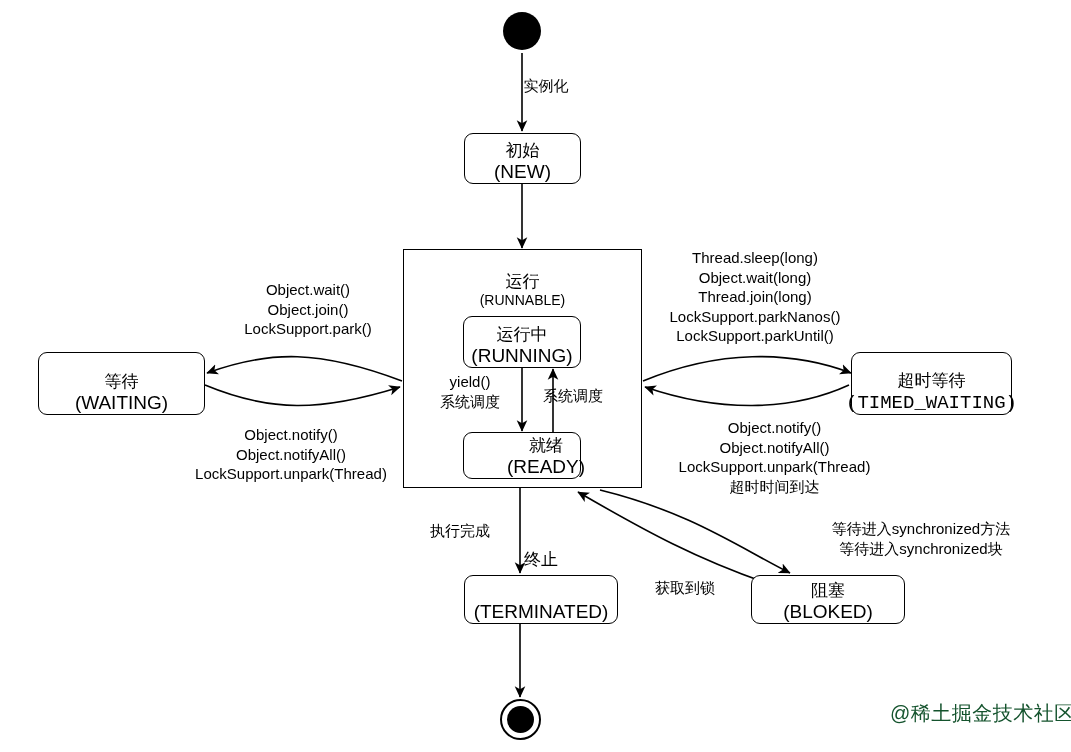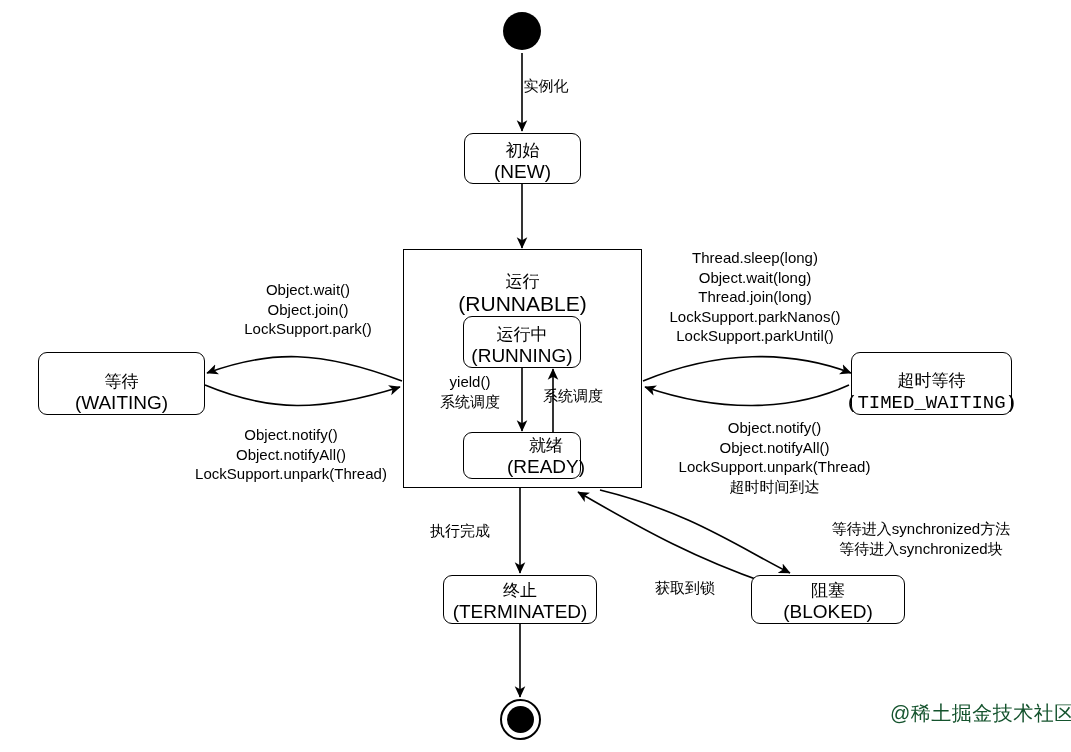--- a/index.html
+++ b/index.html
@@ -51,21 +51,21 @@
     border-radius: 0;
   }
   .composite-title {
     position: absolute;
     width: 100%;
     text-align: center;
     line-height: 1.16;
     white-space: nowrap;
   }
   .composite-title .cn { font-size: 17px; display: block; }
-  .composite-title .en { font-size: 21px; display: block; }
+  .composite-title .en { font-size: 14px; display: block; }
   .edge-label {
     position: absolute;
     font-size: 15px;
     line-height: 1.30;
     white-space: nowrap;
     color: #000000;
   }
   .edge-label.center { text-align: center; }
   .edge-label.left { text-align: left; }
   .edge-label span { display: block; }
@@ -161,21 +161,21 @@
   <div class="node rounded" style="left:38px; top:352px; width:167px; height:63px;">
     <span class="cn">等待</span>
     <span class="en">(WAITING)</span>
   </div>
 
   <div class="node rounded" style="left:851px; top:352px; width:161px; height:63px;font-family:Liberation Mono, monospace;">
     <span class="cn">超时等待</span>
     <span class="en">(TIMED_WAITING)</span>
   </div>
 
-  <div class="node rounded" style="left:443px; top:575px; width:154px; height:49px;">
+  <div class="node rounded" style="left:464px; top:575px; width:154px; height:49px;gap:31px;">
     <span class="cn">终止</span>
     <span class="en">(TERMINATED)</span>
   </div>
 
   <div class="node rounded" style="left:751px; top:575px; width:154px; height:49px;">
     <span class="cn">阻塞</span>
     <span class="en">(BLOKED)</span>
   </div>
 
   <div class="final-ring" style="left:500px; top:699px; width:41px; height:41px;">

